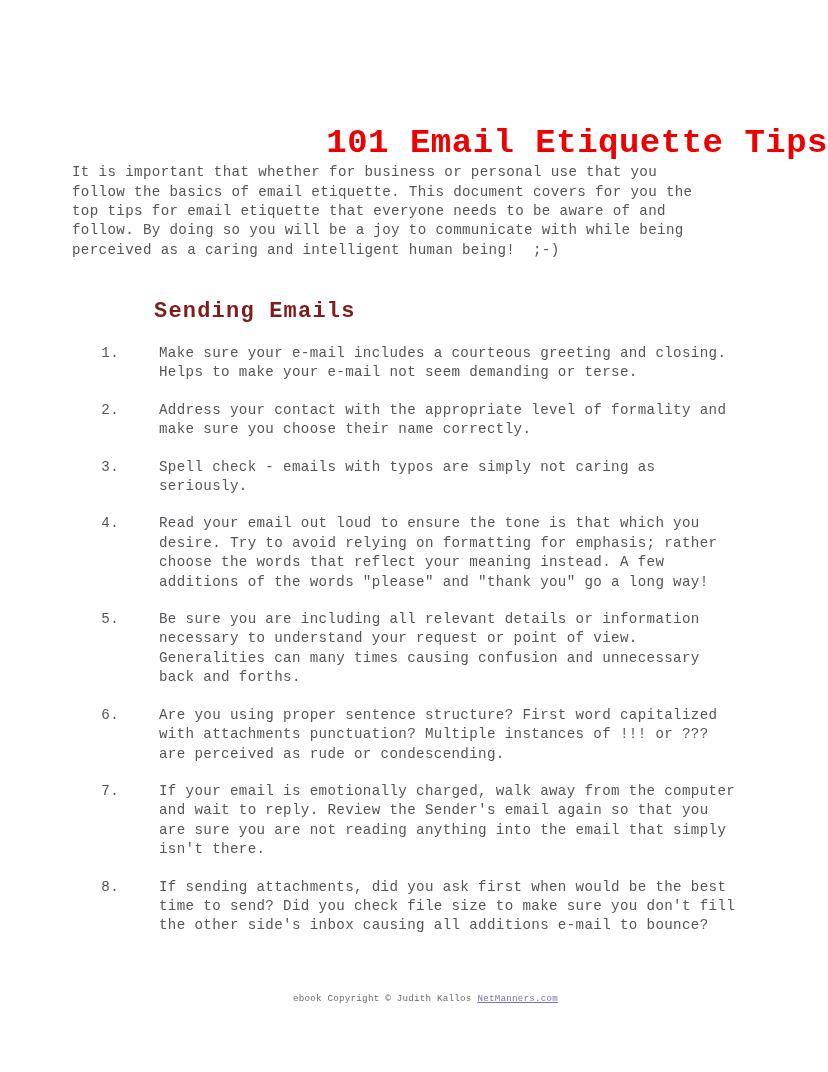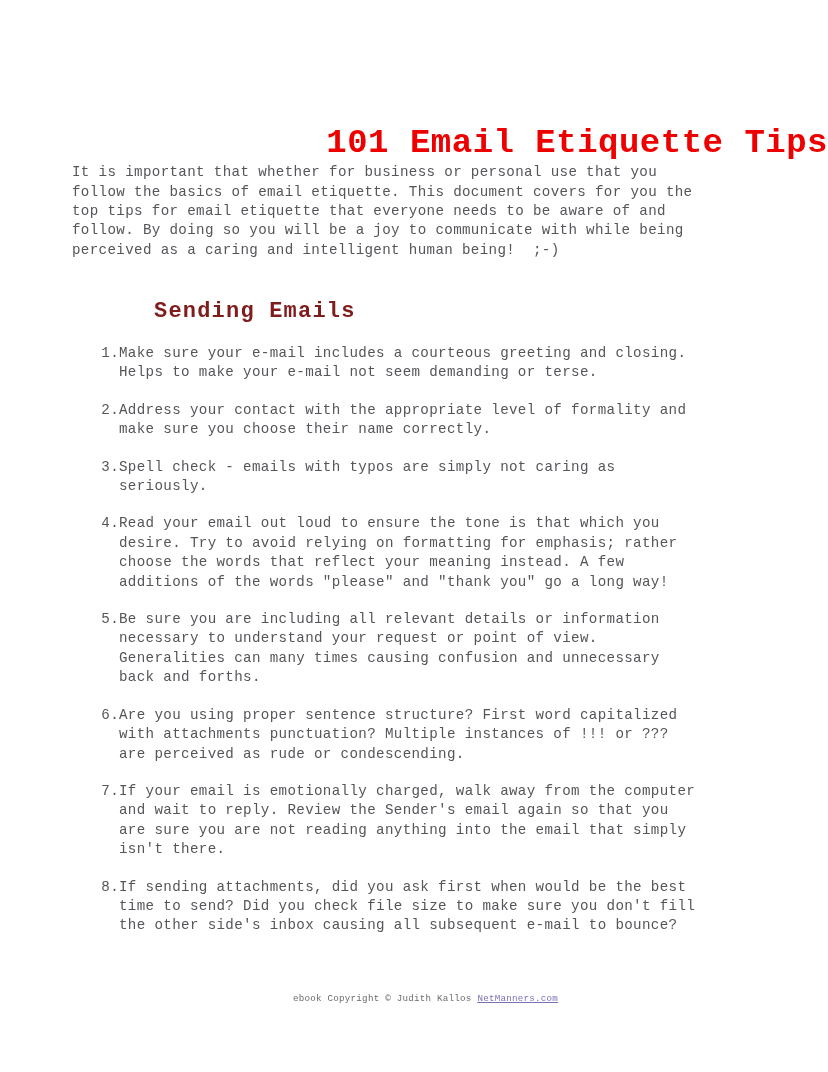--- a/index.html
+++ b/index.html
@@ -82,20 +82,21 @@
   .tip-number {
     flex: 0 0 auto;
     width: 21px;
     text-align: right;
     white-space: pre;
   }
 
   .tip-text {
     flex: 1 1 auto;
     white-space: pre-wrap;
+    margin-left: 40px;
   }
 
   
   .footer {
     position: absolute;
     top: 979px;
     left: 0;
     width: 828px;
     text-align: center;
     font-size: 9.2px;
@@ -165,21 +166,21 @@
         <span class="tip-number">7.</span>
         <span class="tip-text">If your email is emotionally charged, walk away from the computer
 and wait to reply. Review the Sender's email again so that you
 are sure you are not reading anything into the email that simply
 isn't there.</span>
       </div>
       <div class="tip-item">
         <span class="tip-number">8.</span>
         <span class="tip-text">If sending attachments, did you ask first when would be the best
 time to send? Did you check file size to make sure you don't fill
-the other side's inbox causing all subsequent e-mail to bounce?</span>
+the other side's inbox causing all additions e-mail to bounce?</span>
       </div>
     </div>
 
   <div class="footer">
     <span>ebook Copyright © Judith Kallos </span><a class="footer-link" href="#">NetManners.com</a>
   </div>
 
 </div>
 
 </body></html>

